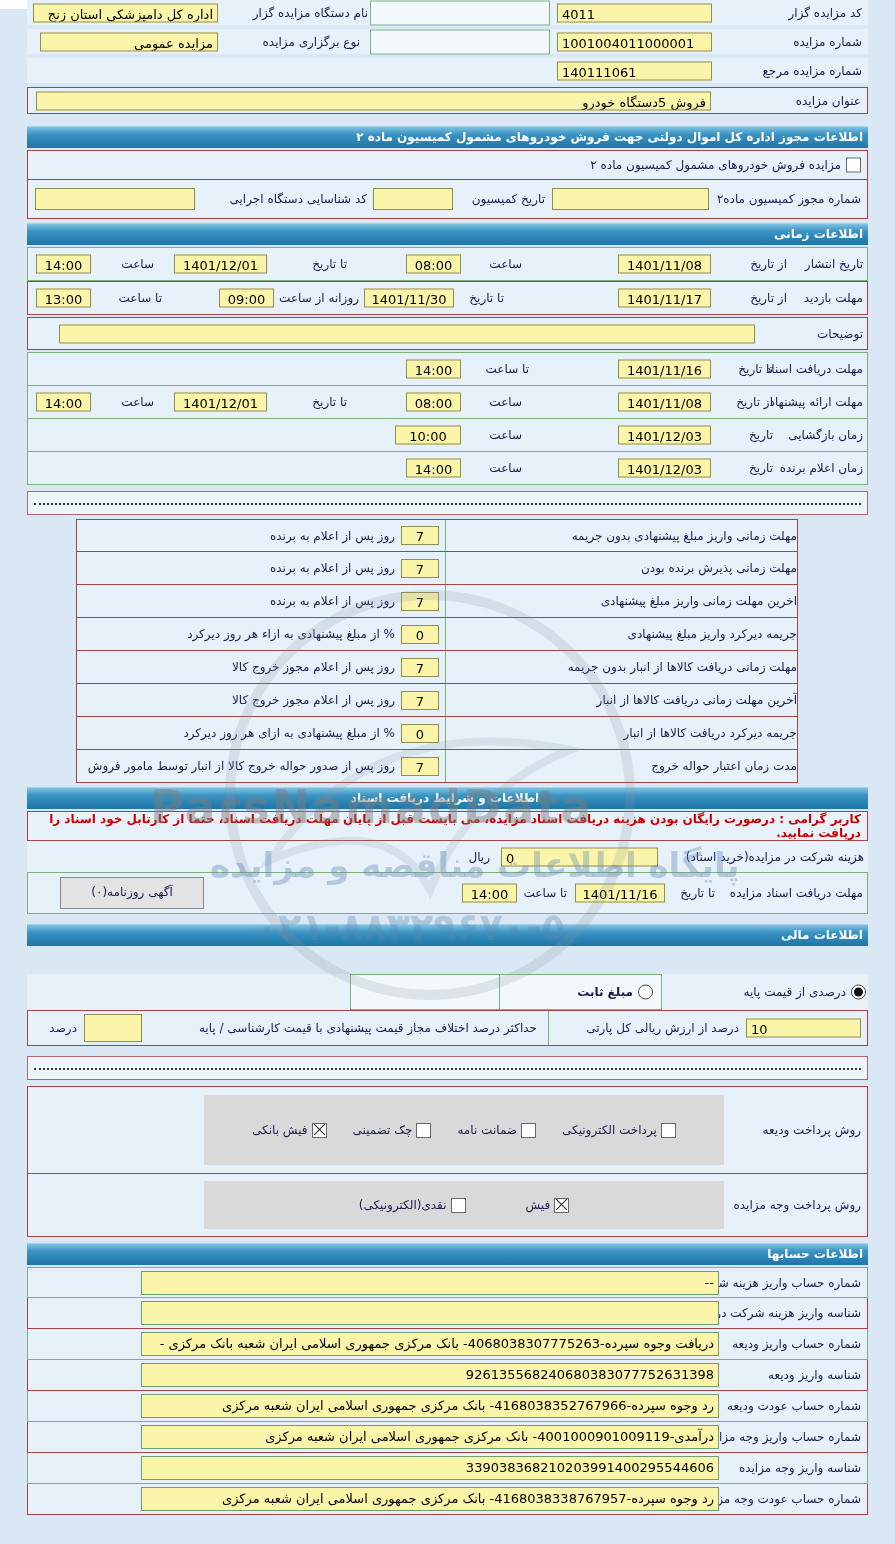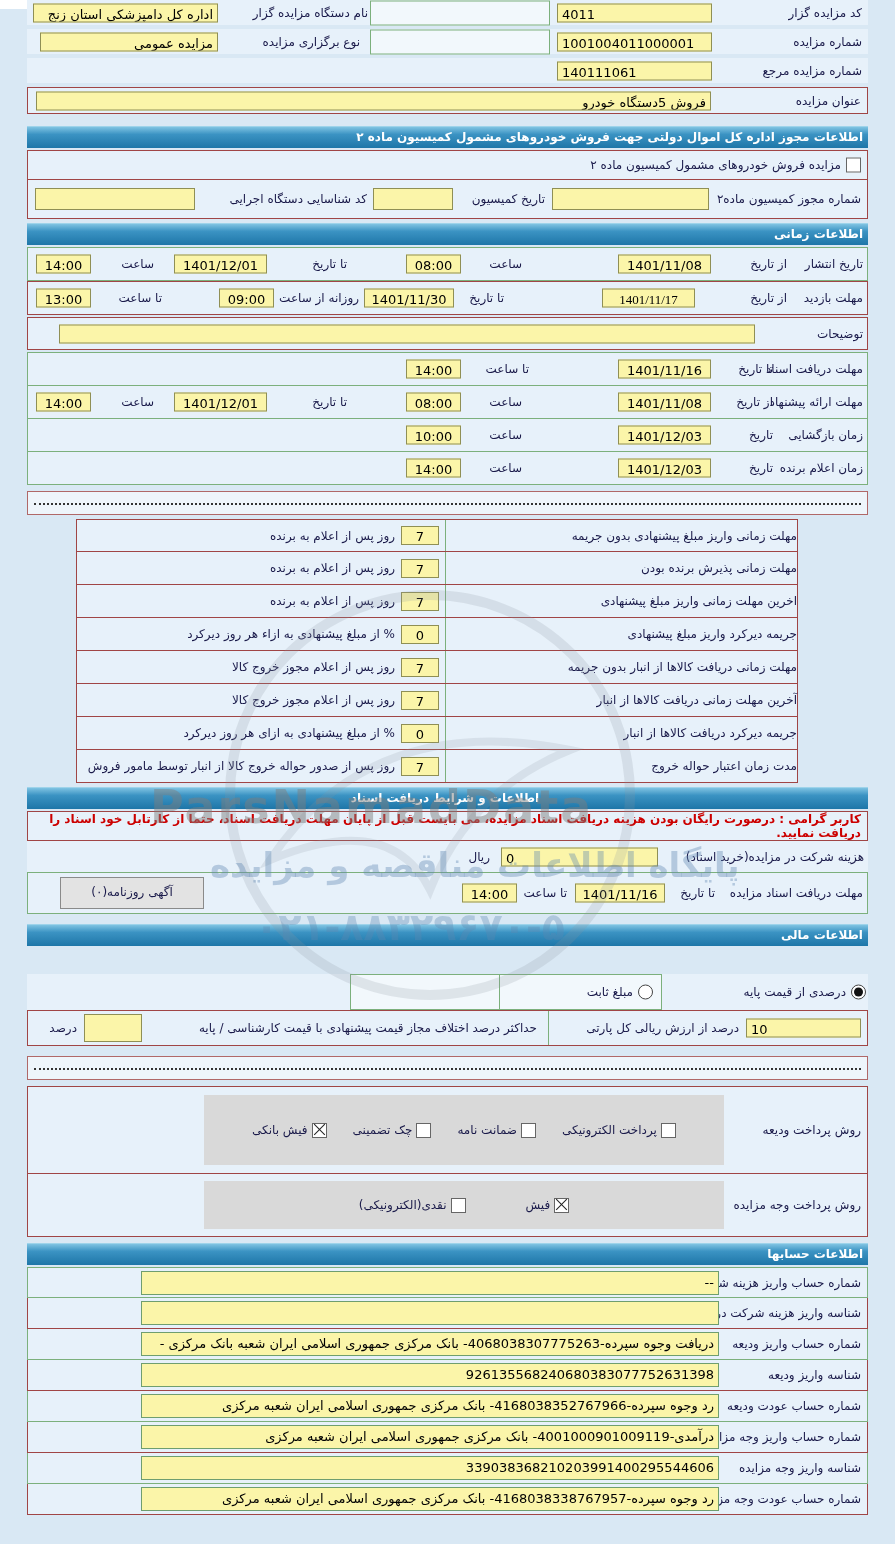--- a/index.html
+++ b/index.html
@@ -119,21 +119,21 @@
       <div class="cell-abs inp ctr" style="right:406px;width:55px;">08:00</div>
       <div class="cell-abs lbl" style="right:520px;">تا تاریخ</div>
       <div class="cell-abs inp ctr" style="right:600px;width:93px;">1401/12/01</div>
       <div class="cell-abs lbl" style="right:713px;">ساعت</div>
       <div class="cell-abs inp ctr" style="right:776px;width:55px;">14:00</div>
     </div>
 
     <div class="row redbox" style="height:32px;">
       <div class="cell-abs lbl" style="right:4px;">مهلت بازدید</div>
       <div class="cell-abs lbl" style="right:80px;">از تاریخ</div>
-      <div class="cell-abs inp ctr" style="right:172px;width:93px;font-family:Liberation Serif, serif;">1401/11/17</div>
+      <div class="cell-abs inp ctr" style="right:156px;width:93px;">1401/11/17</div>
       <div class="cell-abs lbl" style="right:363px;">تا تاریخ</div>
       <div class="cell-abs inp ctr" style="right:413px;width:90px;">1401/11/30</div>
       <div class="cell-abs lbl" style="right:508px;">روزانه از ساعت</div>
       <div class="cell-abs inp ctr" style="right:593px;width:55px;">09:00</div>
       <div class="cell-abs lbl" style="right:705px;">تا ساعت</div>
       <div class="cell-abs inp ctr" style="right:776px;width:55px;">13:00</div>
     </div>
 
     <div class="row redbox" style="height:31px;margin-top:2px;">
       <div class="cell-abs lbl" style="right:4px;">توضیحات</div>
@@ -158,21 +158,21 @@
       <div class="cell-abs inp ctr" style="right:600px;width:93px;">1401/12/01</div>
       <div class="cell-abs lbl" style="right:713px;">ساعت</div>
       <div class="cell-abs inp ctr" style="right:776px;width:55px;">14:00</div>
     </div>
 
     <div class="row greenbox" style="height:32px;border-top:none;">
       <div class="cell-abs lbl" style="right:4px;">زمان بازگشایی</div>
       <div class="cell-abs lbl" style="right:94px;">تاریخ</div>
       <div class="cell-abs inp ctr" style="right:156px;width:93px;">1401/12/03</div>
       <div class="cell-abs lbl" style="right:345px;">ساعت</div>
-      <div class="cell-abs inp ctr" style="right:406px;width:55px;">10:00</div>
+      <div class="cell-abs inp ctr" style="right:406px;width:66px;">10:00</div>
     </div>
 
     <div class="row greenbox" style="height:32px;border-top:none;">
       <div class="cell-abs lbl" style="right:4px;">زمان اعلام برنده</div>
       <div class="cell-abs lbl" style="right:94px;">تاریخ</div>
       <div class="cell-abs inp ctr" style="right:156px;width:93px;">1401/12/03</div>
       <div class="cell-abs lbl" style="right:345px;">ساعت</div>
       <div class="cell-abs inp ctr" style="right:406px;width:55px;">14:00</div>
     </div>
 
@@ -239,21 +239,21 @@
       <div class="cell-abs btn" style="right:663px;width:142px;">آگهی روزنامه(۰)</div>
     </div>
 
     <div class="sec-header" style="margin-top:10px;">اطلاعات مالی</div>
 
     <div class="row" style="height:36px;margin-top:28px;">
       <div class="cell-abs radio selected" style="right:2px;"></div>
       <div class="cell-abs lbl" style="right:22px;">درصدی از قیمت پایه</div>
       <div class="cell-abs greenbox" style="right:206px;width:310px;height:34px;background:#f2f8fc;">
         <div class="cell-abs radio" style="right:8px;"></div>
-        <div class="cell-abs lbl" style="right:28px;">مبلغ ثابت</div>
+        <div class="cell-abs lbl" style="right:28px;font-weight:bold;">مبلغ ثابت</div>
         <div style="position:absolute;left:148px;top:0;bottom:0;border-left:1px solid #7cb07c;"></div>
       </div>
     </div>
 
     <div class="row redbox" style="height:34px;">
       <div class="cell-abs inp num" style="right:6px;width:115px;">10</div>
       <div class="cell-abs lbl" style="right:128px;margin-left:34px;">درصد از ارزش ریالی کل پارتی</div>
       <div style="position:absolute;right:318px;top:0;bottom:0;border-left:1px solid #7cb07c;"></div>
       <div class="cell-abs lbl" style="right:330px;">حداکثر درصد اختلاف مجاز قیمت پیشنهادی با قیمت کارشناسی / پایه</div>
       <div class="cell-abs inp" style="right:725px;width:58px;height:28px;"></div>

